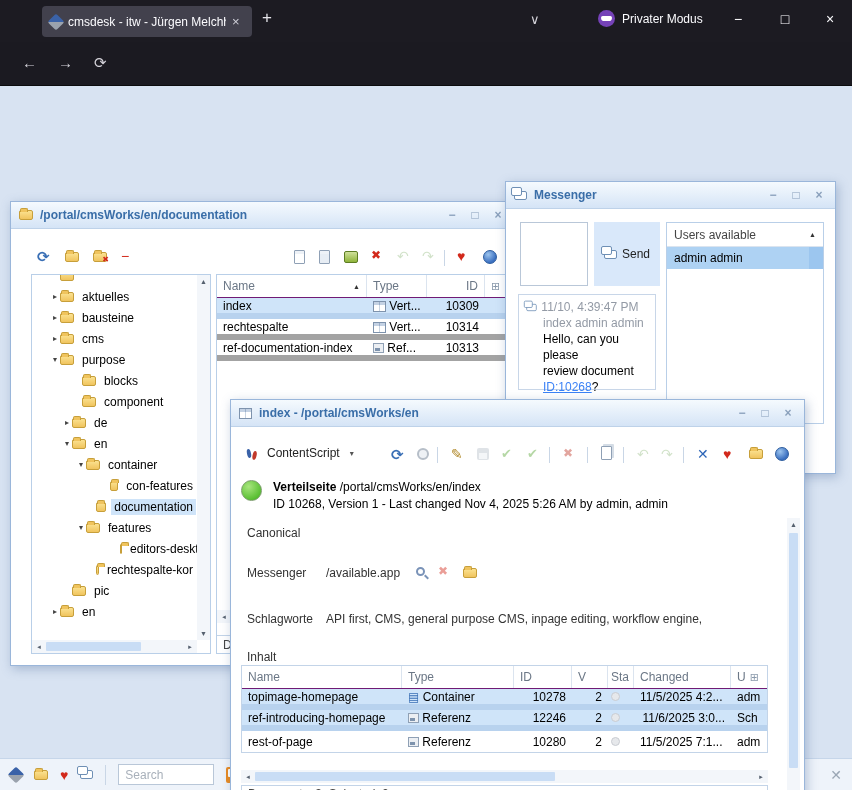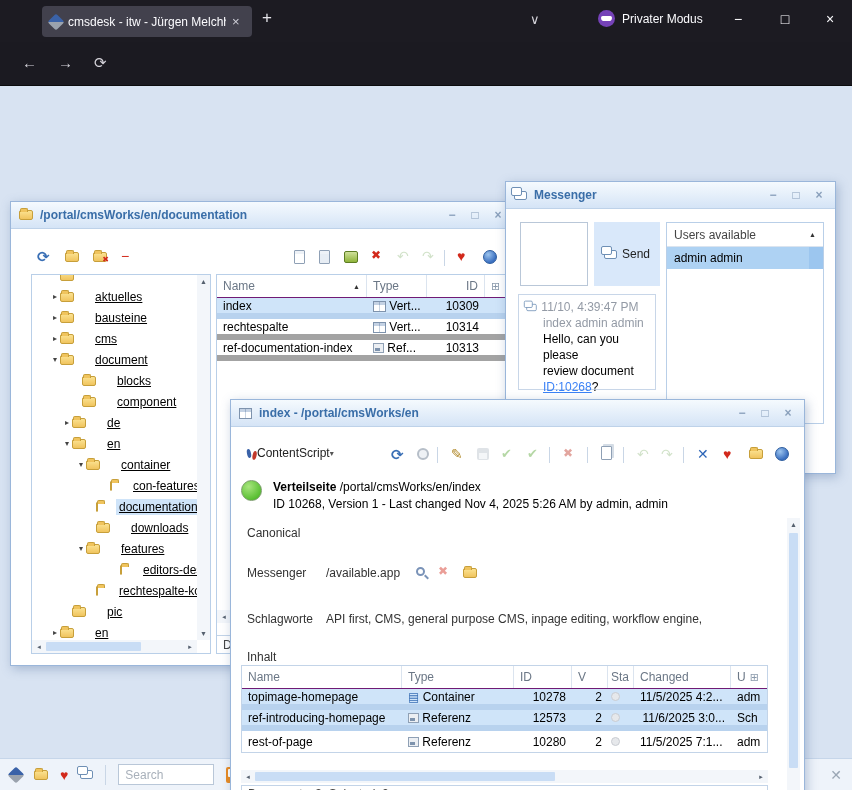--- a/index.html
+++ b/index.html
@@ -75,21 +75,21 @@
   .green-ball { width:21px; height:21px; border-radius:50%; background:radial-gradient(circle at 35% 30%,#a8e57e,#55bd2e 75%); border:1px solid #7a9c6a; }
 
   
   #win1 { left:10px; top:115px; width:505px; height:465px; z-index:10; }
   .w1-toolbar { position:absolute; left:0; top:40px; width:100%; height:30px; }
   .w1-toolbar > * { position:absolute; top:6px; }
   .tree-panel { position:absolute; left:20px; top:72px; width:180px; height:380px; border:1px solid #b9cfe8; background:#fff; overflow:hidden; }
   .tree-inner { position:absolute; left:0; top:-10px; width:164px; }
   .tree-row { height:21px; display:flex; align-items:center; white-space:nowrap; }
   .tree-marker { width:10px; text-align:center; font-size:8px; color:#444; flex:none; }
-  .tree-label { margin-left:18px; padding:1px 3px;text-decoration:underline; }
+  .tree-label { margin-left:5px; padding:1px 3px; }
   .tree-row.sel .tree-label { background:#cfe4f9; }
   .vsb { position:absolute; background:#f3f6fa; }
   .sb-btn { position:absolute; color:#55606e; font-size:7px; text-align:center; width:100%; }
   .sb-thumb { position:absolute; background:#c9ddf5; border-radius:1px; }
   .hsb { position:absolute; background:#f3f6fa; }
   .grid-panel { position:absolute; left:205px; top:72px; width:290px; height:380px; border:1px solid #b9cfe8; background:#fff; overflow:hidden; }
   .gp-head { display:flex; height:23px; border-bottom:1px solid #701a75; color:#6b7786; align-items:center; }
   .gp-head .hc { padding:0 6px; height:100%; display:flex; align-items:center; border-right:1px solid #dbe4ef; }
   .gp-row { display:flex; height:21px; align-items:center; border-bottom:6px solid #a3a3a3; }
   .gp-row.sel { background:#cfe4f9; border-color:#b8d2ee; }
@@ -105,21 +105,21 @@
   .users-head { height:24px; display:flex; align-items:center; padding:0 7px; color:#444; border-bottom:1px solid #dbe4ef; }
   .users-row { height:22px; display:flex; align-items:center; padding:0 7px; background:#aed2f3; border-right:14px solid #9cc6ef; }
   .chat-box { position:absolute; left:12px; top:112px; width:138px; height:96px; border:1px solid #c8d6e8; background:#fff; padding:4px 6px; line-height:16px; }
   .gray { color:#939aa5; }
   .doclink { color:#3b82f6; text-decoration:underline; }
 
   
   #win3 { left:230px; top:313px; width:575px; height:427px; z-index:30; }
   .w3-toolbar { position:absolute; left:0; top:38px; width:100%; height:32px; }
   .w3-toolbar > * { position:absolute; top:8px; }
-  .script-dd { display:flex; align-items:center; gap:0; color:#222; }
+  .script-dd { display:flex; align-items:center; gap:10px; color:#222; }
   .dd-arrow { font-size:8px; color:#555; }
   .w3-dochead { position:absolute; left:10px; top:80px; width:540px; }
   .w3-dochead .line1 { position:absolute; left:32px; top:0; }
   .w3-dochead .line2 { position:absolute; left:32px; top:17px; }
   .fld-label { position:absolute; left:16px; color:#333; }
   .fld-value { position:absolute; left:95px; color:#333; white-space:nowrap; }
   .w3-table { position:absolute; left:10px; top:265px; width:527px; border:1px solid #c3d4e8; background:#fff; }
   .w3-hsb { position:absolute; left:10px; top:370px; width:527px; height:13px; background:#f3f6fa; }
   .w3-status { position:absolute; left:10px; top:385px; width:527px; height:18px; border:1px solid #c3d4e8; display:flex; align-items:center; padding:0 6px; color:#444; }
   .w3-vsb { position:absolute; left:556px; top:118px; width:13px; height:292px; background:#f3f6fa; }
@@ -228,21 +228,21 @@
               <span class="tree-label">bausteine</span>
             </div>
           <div class="tree-row" style="padding-left:18px;">
               <span class="tree-marker">▸</span>
               <span class="folder-ico"></span>
               <span class="tree-label">cms</span>
             </div>
           <div class="tree-row" style="padding-left:18px;">
               <span class="tree-marker">▾</span>
               <span class="folder-ico"></span>
-              <span class="tree-label">document</span>
+              <span class="tree-label">purpose</span>
             </div>
           <div class="tree-row" style="padding-left:40px;">
               <span class="tree-marker"></span>
               <span class="folder-ico"></span>
               <span class="tree-label">blocks</span>
             </div>
           <div class="tree-row" style="padding-left:40px;">
               <span class="tree-marker"></span>
               <span class="folder-ico"></span>
               <span class="tree-label">component</span>
@@ -264,25 +264,20 @@
             </div>
           <div class="tree-row" style="padding-left:68px;">
               <span class="tree-marker"></span>
               <span class="folder-ico"></span>
               <span class="tree-label">con-features</span>
             </div>
           <div class="tree-row sel" style="padding-left:54px;">
               <span class="tree-marker"></span>
               <span class="folder-ico"></span>
               <span class="tree-label">documentation</span>
-            </div>
-          <div class="tree-row" style="padding-left:54px;">
-              <span class="tree-marker"></span>
-              <span class="folder-ico"></span>
-              <span class="tree-label">downloads</span>
             </div>
           <div class="tree-row" style="padding-left:44px;">
               <span class="tree-marker">▾</span>
               <span class="folder-ico"></span>
               <span class="tree-label">features</span>
             </div>
           <div class="tree-row" style="padding-left:78px;">
               <span class="tree-marker"></span>
               <span class="folder-ico"></span>
               <span class="tree-label">editors-deskt</span>
@@ -467,21 +462,21 @@
           <span class="c" style="width:112px;"><span class="cont-ico">▤</span> <span>Container</span></span>
           <span class="c num" style="width:58px;">10278</span>
           <span class="c num" style="width:36px;">2</span>
           <span class="c" style="width:26px;padding:0 3px;"><span class="status-dot"></span></span>
           <span class="c" style="width:97px;">11/5/2025 4:2...</span>
           <span class="c" style="width:36px;">adm</span>
         </div>
         <div class="gp-row sel">
           <span class="c" style="width:160px;">ref-introducing-homepage</span>
           <span class="c" style="width:112px;"><span class="ref-ico"></span> <span>Referenz</span></span>
-          <span class="c num" style="width:58px;">12573</span>
+          <span class="c num" style="width:58px;">12246</span>
           <span class="c num" style="width:36px;">2</span>
           <span class="c" style="width:26px;padding:0 3px;"><span class="status-dot"></span></span>
           <span class="c" style="width:97px;text-align:right;">11/6/2025 3:0...</span>
           <span class="c" style="width:36px;">Sch</span>
         </div>
         <div class="gp-row" style="border-bottom:none;">
           <span class="c" style="width:160px;">rest-of-page</span>
           <span class="c" style="width:112px;"><span class="ref-ico"></span> <span>Referenz</span></span>
           <span class="c num" style="width:58px;">10280</span>
           <span class="c num" style="width:36px;">2</span>

